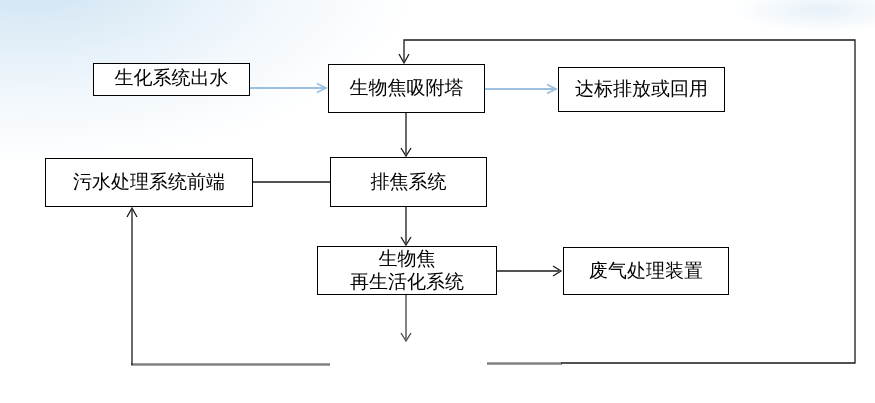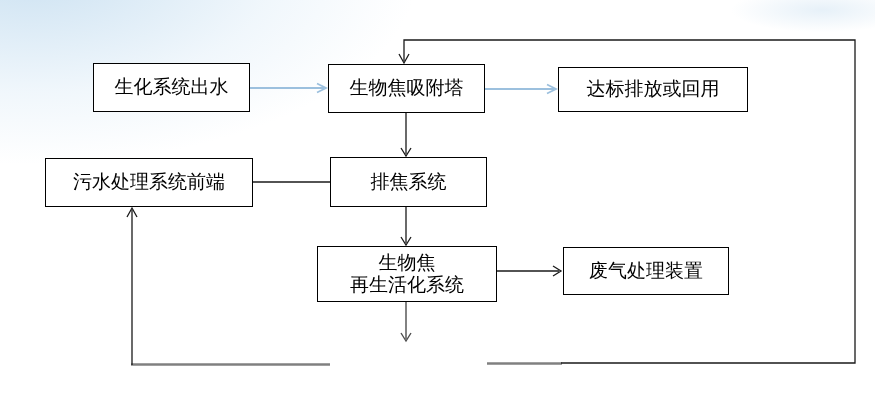--- a/index.html
+++ b/index.html
@@ -22,26 +22,26 @@
     background: #ffffff;
     display: flex;
     align-items: center;
     justify-content: center;
     text-align: center;
     font-size: 19px;
     line-height: 1.18;
     color: #000000;
     white-space: pre-line;
   }
-  .n0 { left: 93px;  top: 63px;  width: 157px; height: 49px; }
+  .n0 { left: 93px;  top: 63px;  width: 157px; height: 33px; font-family: Liberation Mono, monospace; }
   .n1 { left: 328px; top: 64px;  width: 157px; height: 49px; text-align: center; }
-  .n2 { left: 558px; top: 67px;  width: 190px; height: 45px; text-align: right; }
+  .n2 { left: 558px; top: 67px;  width: 167px; height: 45px; text-align: right; }
   .n3 { left: 45px;  top: 158px; width: 208px; height: 49px; }
   .n4 { left: 330px; top: 157px; width: 157px; height: 50px; }
-  .n5 { left: 317px; top: 246px; width: 180px; height: 56px; }
+  .n5 { left: 317px; top: 246px; width: 180px; height: 49px; }
   .n6 { left: 563px; top: 247px; width: 166px; height: 48px; }
   .n7 { left: 330px; top: 342px; width: 157px; height: 47px; }
 </style>
 </head>
 <body>
 
 <div id="stage">
 
   <svg id="wires" viewBox="0 0 875 403" xmlns="http://www.w3.org/2000/svg">
 

